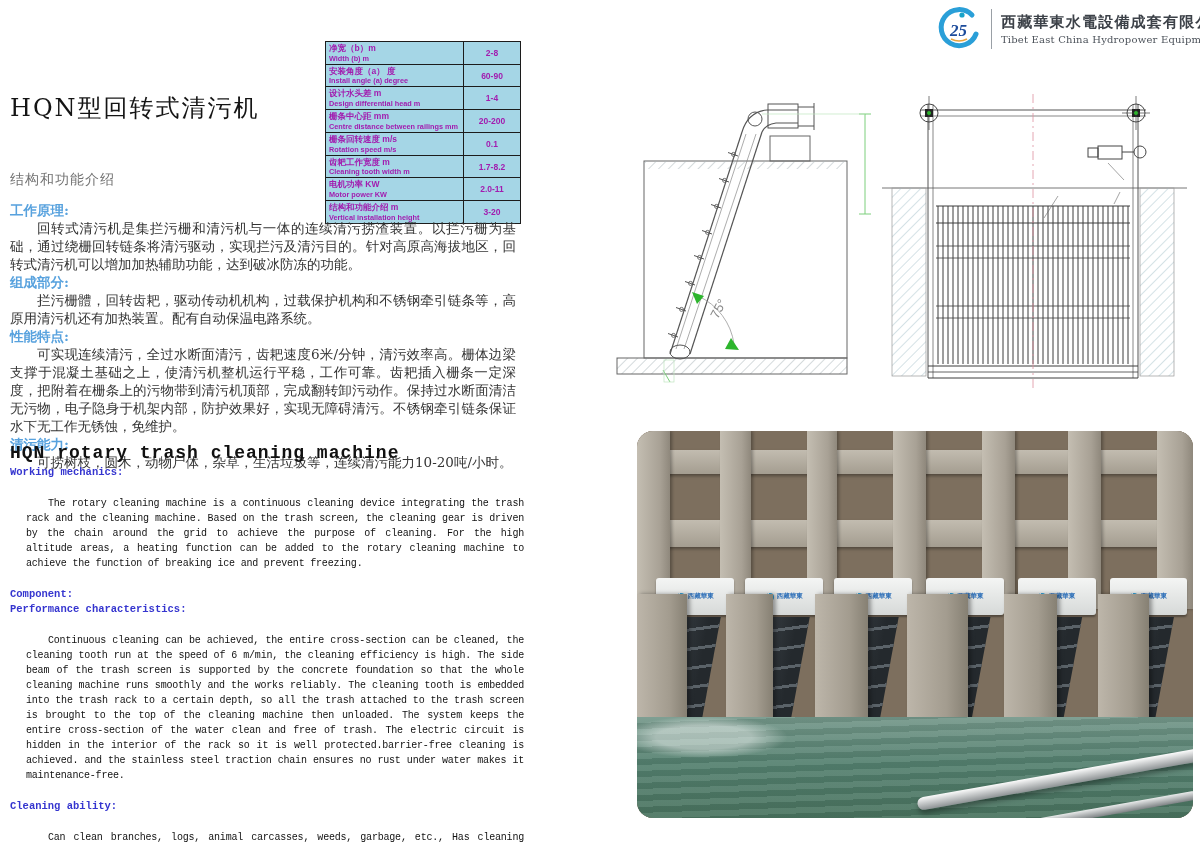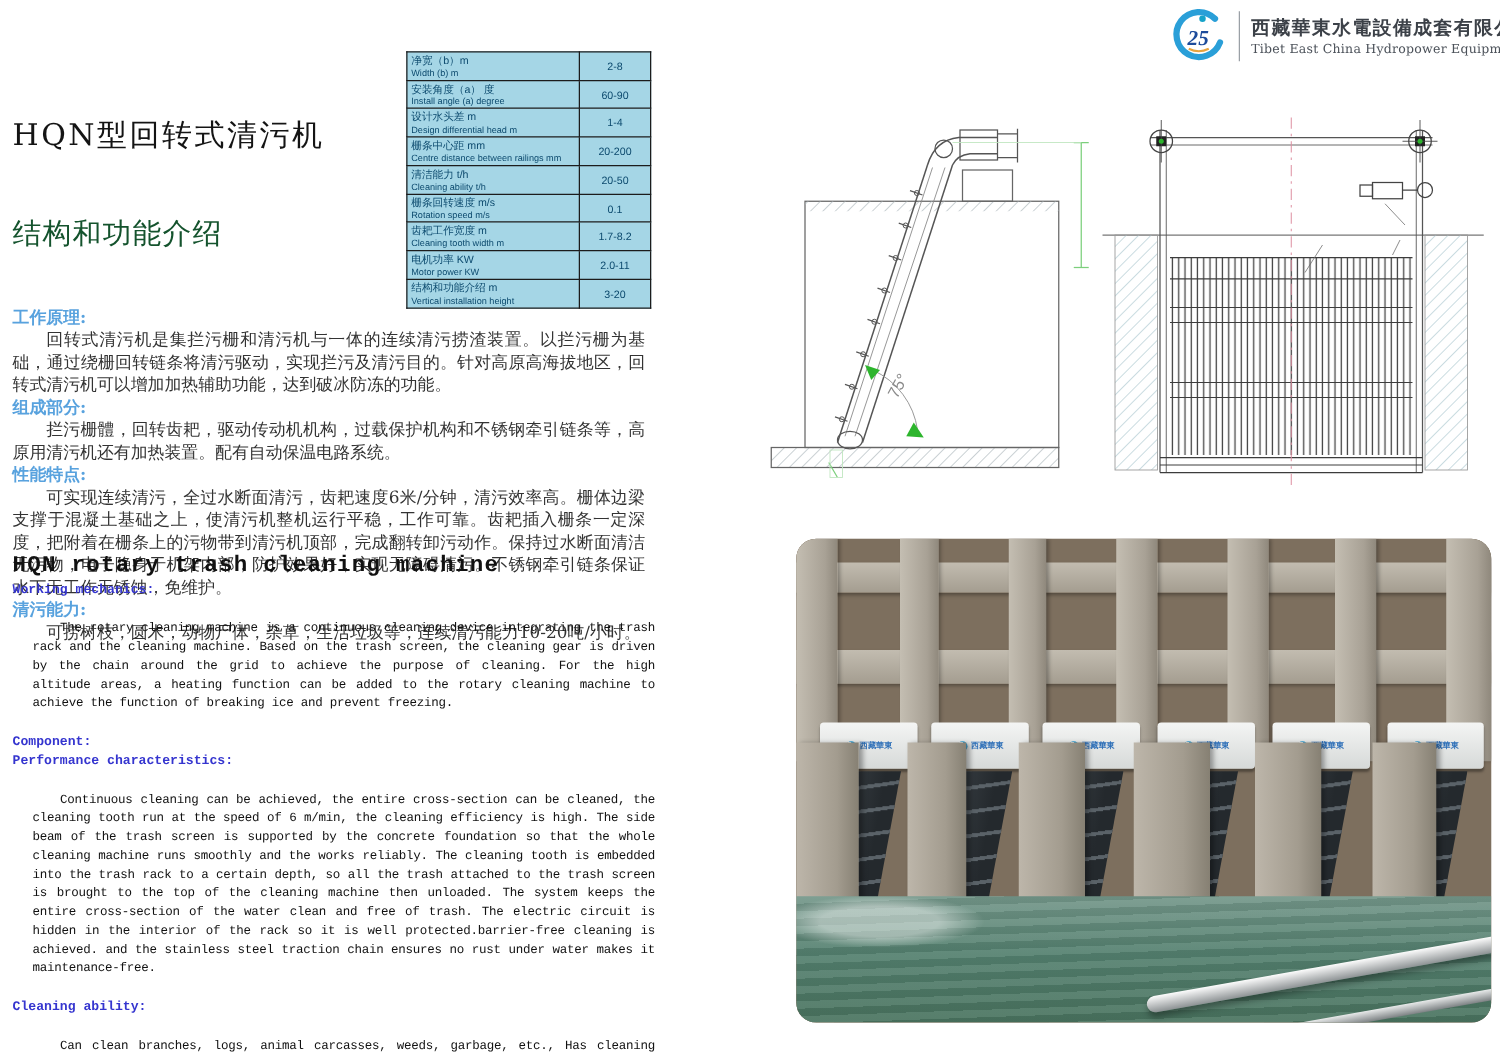--- a/index.html
+++ b/index.html
@@ -11,33 +11,33 @@
   .logo-divider{width:1px;height:40px;background:#9aa0a6;}
   .company{display:flex;flex-direction:column;}
   .company-cn{font-size:15px;font-weight:bold;letter-spacing:1.2px;color:#3c4148;
               font-family:"DejaVu Serif","Liberation Serif",serif;white-space:nowrap;}
   .company-en{font-size:10px;color:#4c525a;margin-top:2px;letter-spacing:.2px;
               font-family:"DejaVu Serif","Liberation Serif",serif;white-space:nowrap;}
 
   
   .spec-table{position:absolute;left:325px;top:41px;width:196px;border-collapse:collapse;
               background:#a5d6e6;table-layout:fixed;}
-  .spec-table td{border:1px solid #1c1c1c;color:#0c4a6e;font-weight:normal;
+  .spec-table td{border:1px solid #1c1c1c;color:#a21caf;font-weight:bold;
                  padding:1px 3px;vertical-align:middle;}
   .spec-table td.val{width:50px;text-align:center;font-size:8.5px;}
   .cell-cn{display:block;font-size:8.5px;line-height:1.25;}
   .cell-en{display:block;font-size:7.3px;line-height:1.25;}
 
   
   .cn-title{position:absolute;left:10px;top:92px;font-size:24px;letter-spacing:2px;color:#141414;
             font-family:"DejaVu Serif","Liberation Serif",serif;}
-  .cn-heading{position:absolute;left:10px;top:171px;font-size:23px;letter-spacing:1px;color:#14532d;
+  .cn-heading{position:absolute;left:10px;top:171px;font-size:14px;letter-spacing:1px;color:#737373;
               font-family:"DejaVu Serif","Liberation Serif",serif;text-align:right;}
   .cn-body{position:absolute;left:10px;top:201px;width:506px;font-size:13.5px;line-height:18px;
-           color:#333;text-align:justify;font-family:"DejaVu Serif","Liberation Serif",serif;margin-top:44px;}
+           color:#333;text-align:justify;font-family:"DejaVu Serif","Liberation Serif",serif;}
   .cn-label{color:#58a2de;font-weight:bold;}
   .cn-body p{margin:0;text-indent:2em;}
 
   
   .en-block{position:absolute;left:10px;top:441px;width:530px;color:#111;
             font-family:"Liberation Mono","DejaVu Sans Mono",monospace;}
   .en-title{font-size:18px;font-weight:bold;letter-spacing:1px;margin:0;line-height:24px;}
   .en-heading{font-size:15px;font-weight:bold;margin:2px 0 2px 2px;line-height:20px;}
   .en-label{color:#3535cf;font-size:10.5px;font-weight:bold;line-height:15px;}
   .en-block p{margin:16px;font-size:10px;line-height:15px;letter-spacing:-.2px;
@@ -134,27 +134,20 @@
       </tr>
       <tr>
         <td>
             <span class="cell-cn">栅条中心距 mm</span>
             <span class="cell-en">Centre distance between railings mm</span>
           </td>
         <td class="val">20-200</td>
       </tr>
       <tr>
         <td>
-            <span class="cell-cn">清洁能力 t/h</span>
-            <span class="cell-en">Cleaning ability t/h</span>
-          </td>
-        <td class="val">20-50</td>
-      </tr>
-      <tr>
-        <td>
             <span class="cell-cn">栅条回转速度 m/s</span>
             <span class="cell-en">Rotation speed m/s</span>
           </td>
         <td class="val">0.1</td>
       </tr>
       <tr>
         <td>
             <span class="cell-cn">齿耙工作宽度 m</span>
             <span class="cell-en">Cleaning tooth width m</span>
           </td>

